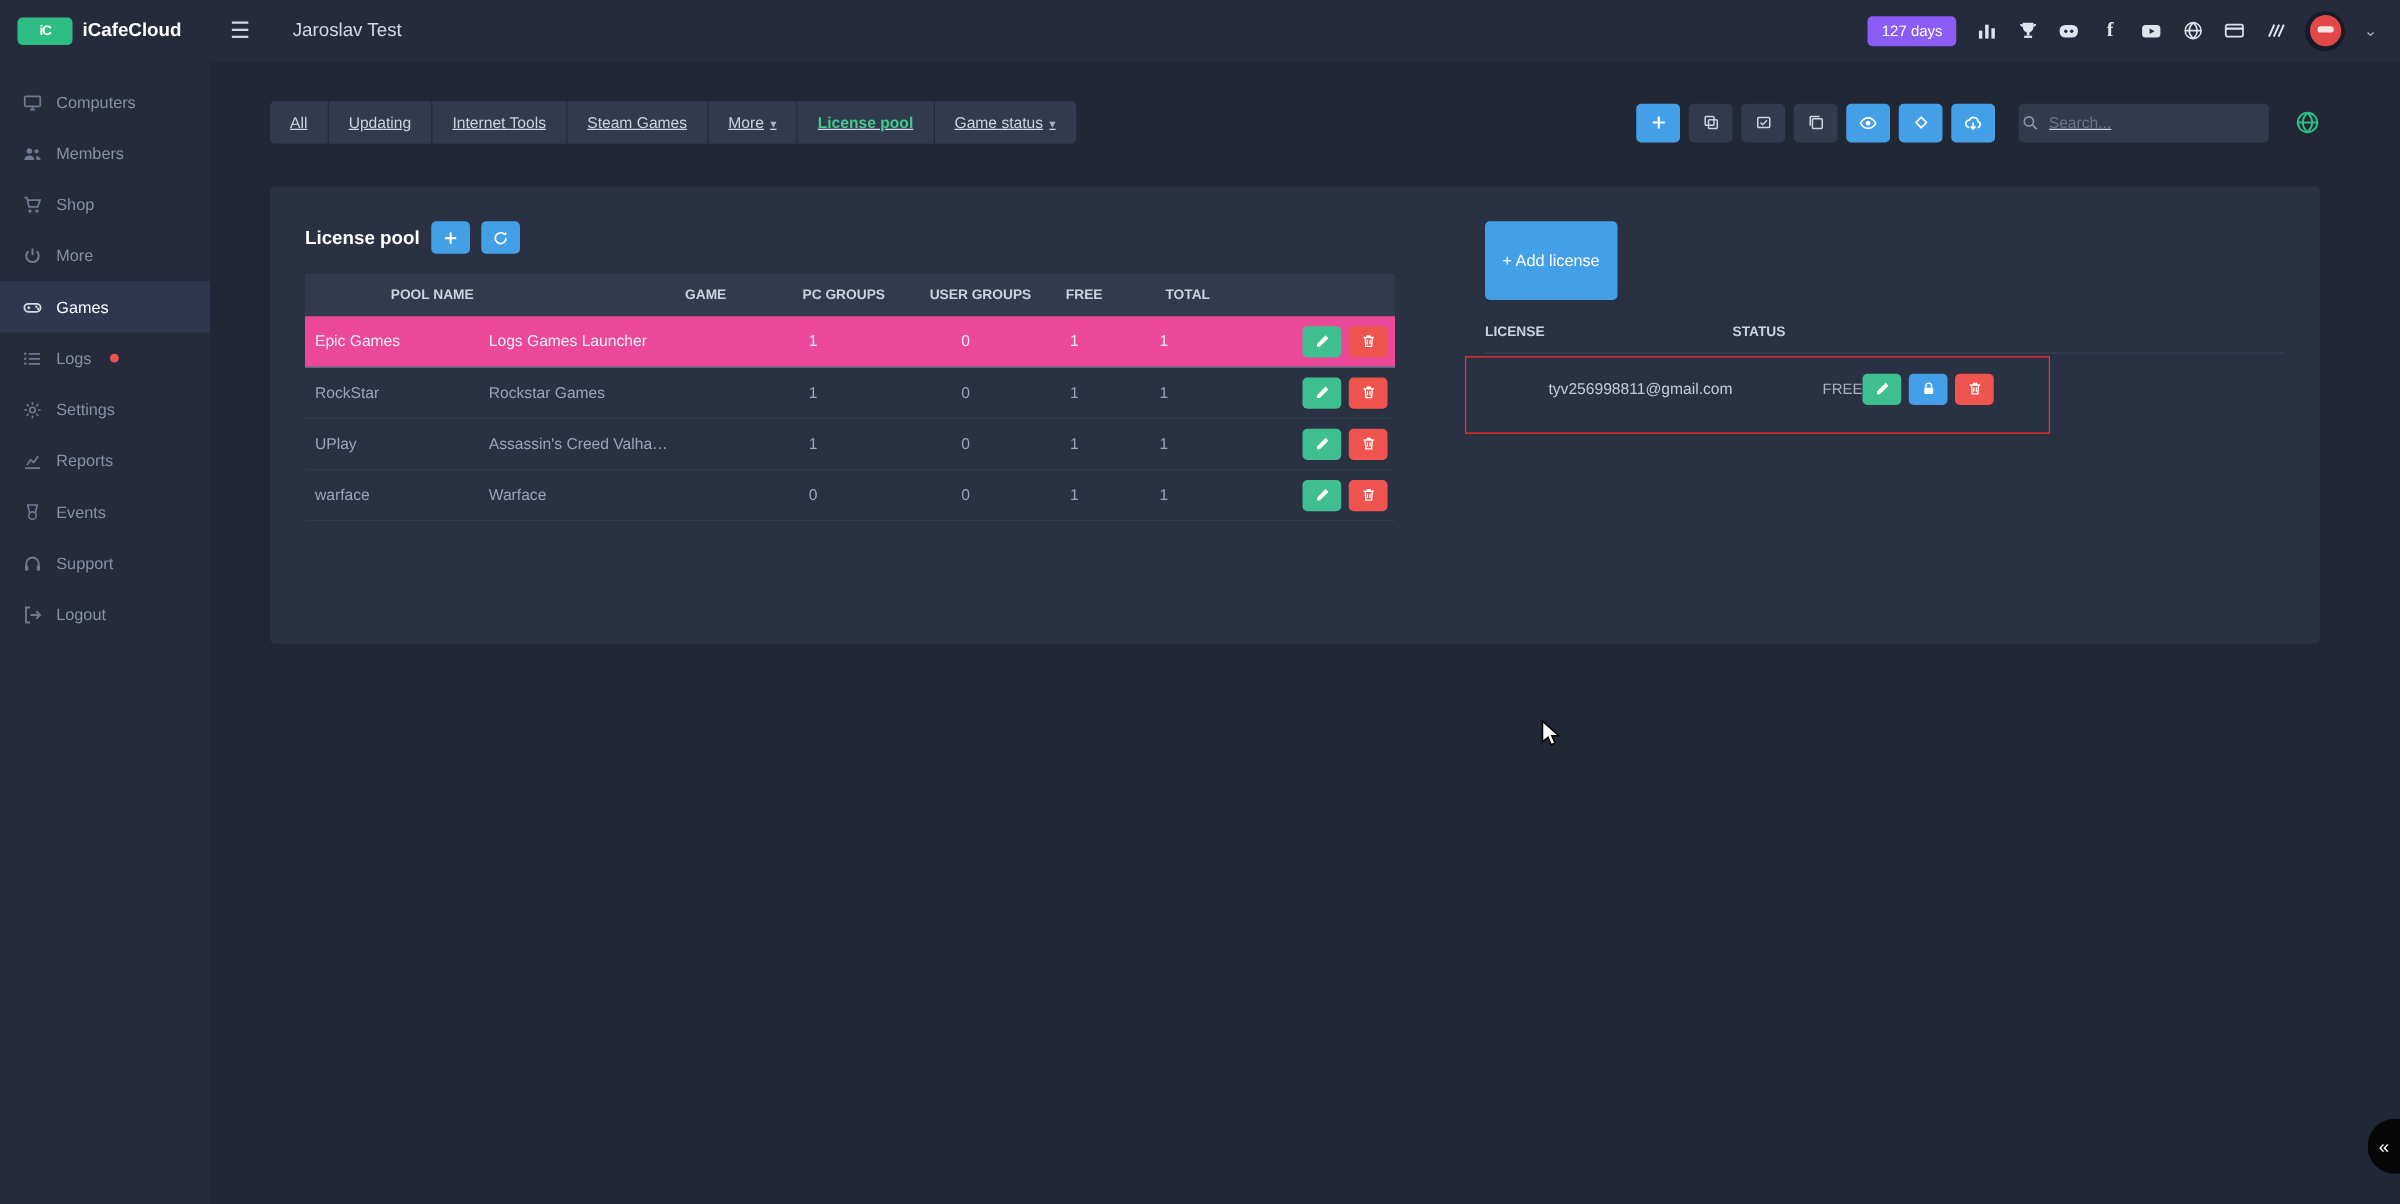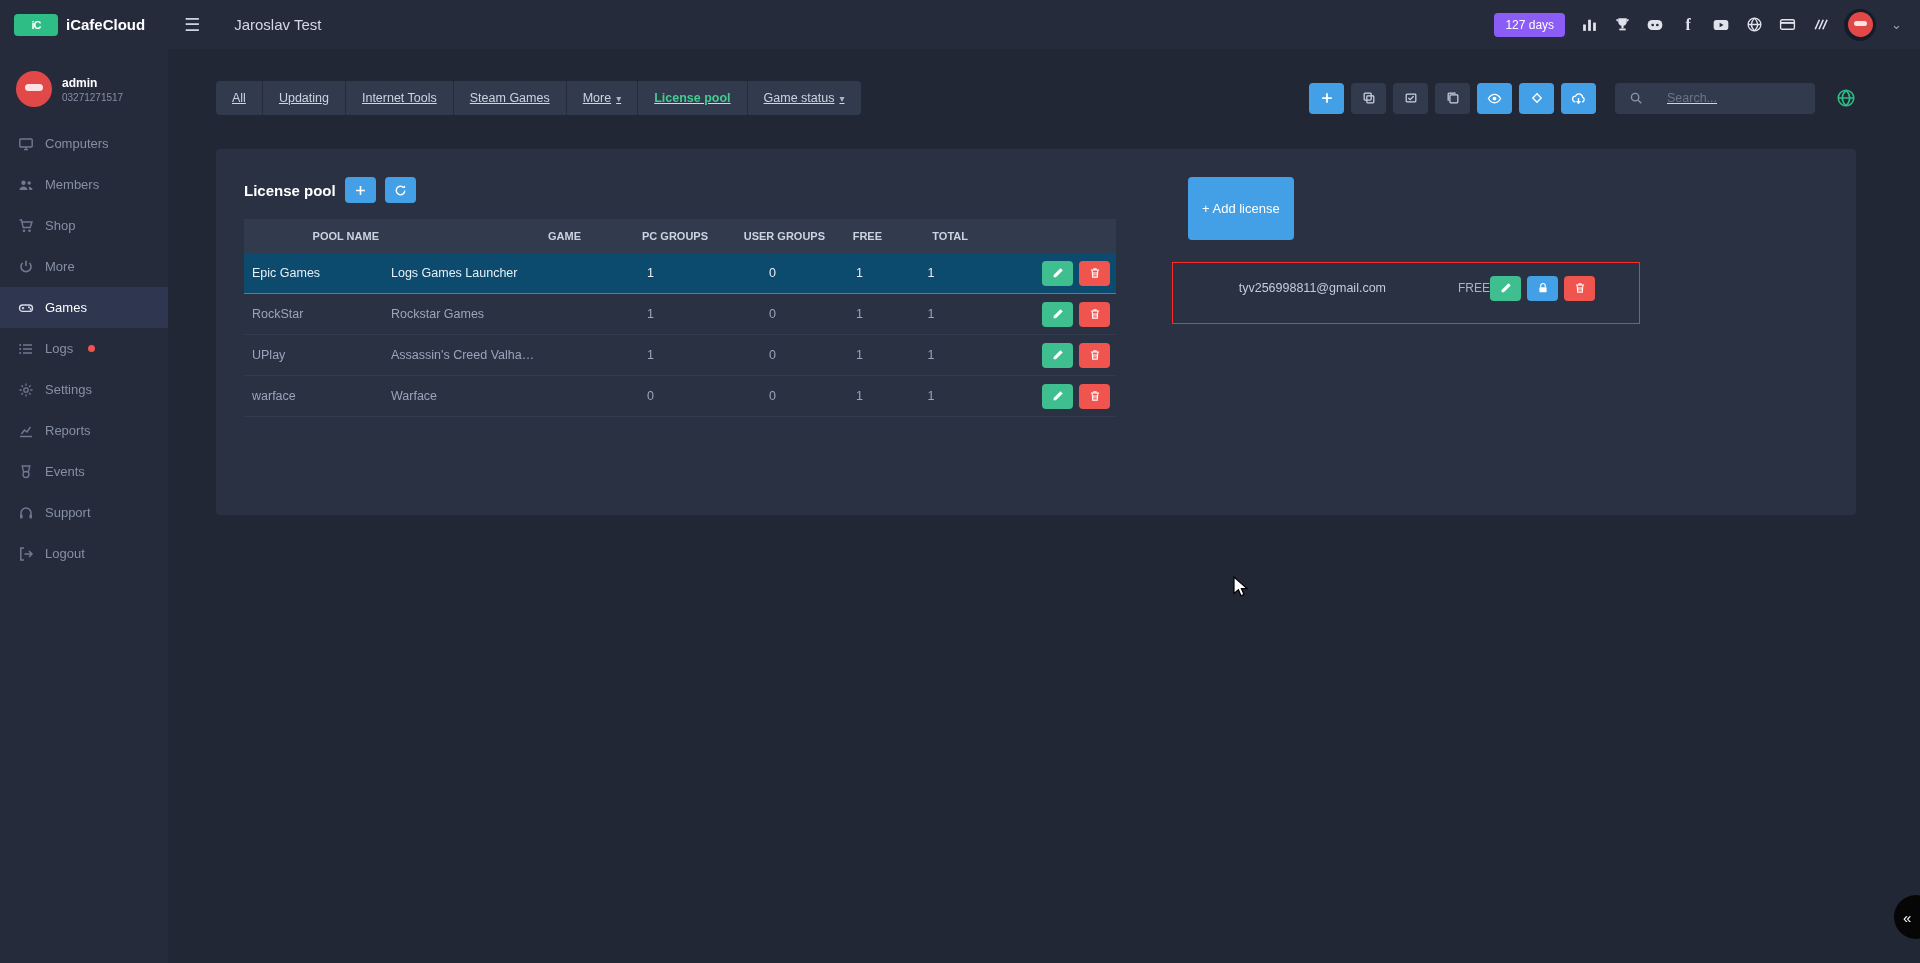--- a/index.html
+++ b/index.html
@@ -65,21 +65,21 @@
 
   .controls { margin-left:auto; display:flex; align-items:center; gap:7px; }
   .cbtn {
     width:35px; height:31px; border-radius:4px; border:none; cursor:pointer;
     display:flex; align-items:center; justify-content:center; color:#fff;
   }
   .cbtn.blue { background:#43a0e6; }
   .cbtn.dark { background:#323a4e; color:#cdd4e2; }
   .search-box {
     margin-left:12px; width:200px; height:31px; background:#323a4e; border-radius:4px;
-    display:flex; align-items:center; padding:0 14px; gap:24px;
+    display:flex; align-items:center; padding:0 2px; gap:8px;
   }
   .search-box input {
     flex:1; background:transparent; border:none; outline:none;
     color:#cfd6e4; font-size:12.5px; font-family:inherit;
   }
   .search-box input::placeholder { color:#6b7489; }
   .search-ico { color:#8d96aa; width:14px; height:14px; flex:0 0 auto; }
   .globe-btn { margin-left:14px; color:#2dbd85; width:20px; height:20px; cursor:pointer; }
 
   
@@ -98,21 +98,21 @@
   .grid-row {
     display:grid; align-items:center;
     grid-template-columns:141px 202px 127px 117px 57px 86px 1fr;
   }
   .tbl-head { background:#323a4e; height:34px; font-size:11px; font-weight:bold; color:#ccd3e0; }
   .tbl-head > div { padding:0 6px;text-align:right; }
   .trow { height:41px; border-bottom:1px solid #323a4e; color:#9aa4bd; font-size:12.5px; cursor:pointer; }
   .trow > div { padding:0 6px; }
   .trow .c-num { text-align:center; }
   .tbl-head .c-first, .trow .c-first { padding-left:8px; }
-  .trow.selected { background:#0c4a6e; color:#e9eef5; border-bottom-color:#5f7893; }
+  .trow.selected { background:#ec4899; color:#e9eef5; border-bottom-color:#5f7893; }
   .row-actions { display:flex; justify-content:flex-end; gap:6px; padding-right:4px; }
   .abtn {
     width:31px; height:25px; border-radius:4px; border:none; cursor:pointer;
     display:flex; align-items:center; justify-content:center; color:#fff;
   }
   .abtn.green { background:#3fbf8f; }
   .abtn.red { background:#f0544f; }
   .abtn.blue { background:#43a0e6; }
 
   
@@ -211,27 +211,20 @@
     </span>
 
     <span class="tb-avatar">
         <span class="inner"></span>
       </span>
     <span class="tb-chev">⌄</span>
   </div>
 </header>
 
 <nav class="sidebar">
-  <div class="side-user">
-    <span class="side-avatar"></span>
-    <div>
-      <div class="name">admin</div>
-      <div class="uid">03271271517</div>
-    </div>
-  </div>
 
   <div class="menu-item">
     <span class="mi-ico">
         <svg viewBox="0 0 16 16" width="16" height="16" fill="none" stroke="currentColor" stroke-width="1.4">
           <rect x="1.8" y="3" width="12.4" height="8" rx="1"></rect>
           <path d="M6 13.6h4M8 11v2.6"></path>
         </svg>
       </span>
     <span>Computers</span>
   </div>
@@ -553,20 +546,26 @@
                 </svg>
               </span>
             </button>
         </div>
       </div>
     </div>
 
     <div class="right-col">
       <button class="add-license">+ Add license</button>
 
+      <div class="lic-head">
+        <div>LICENSE</div>
+        <div>STATUS</div>
+        <div></div>
+        <div></div>
+      </div>
 
       <div class="lic-wrap">
         <div class="lic-row">
           <div class="lic-email">tyv256998811@gmail.com</div>
           <div class="lic-status">FREE</div>
           <div class="lic-actions">
             <button class="abtn green">
                 <span>
                   <svg viewBox="0 0 16 16" width="12" height="12" fill="currentColor">
                     <path d="M11.3 1.7l3 3L5.2 13.8H2.2v-3z"></path>

